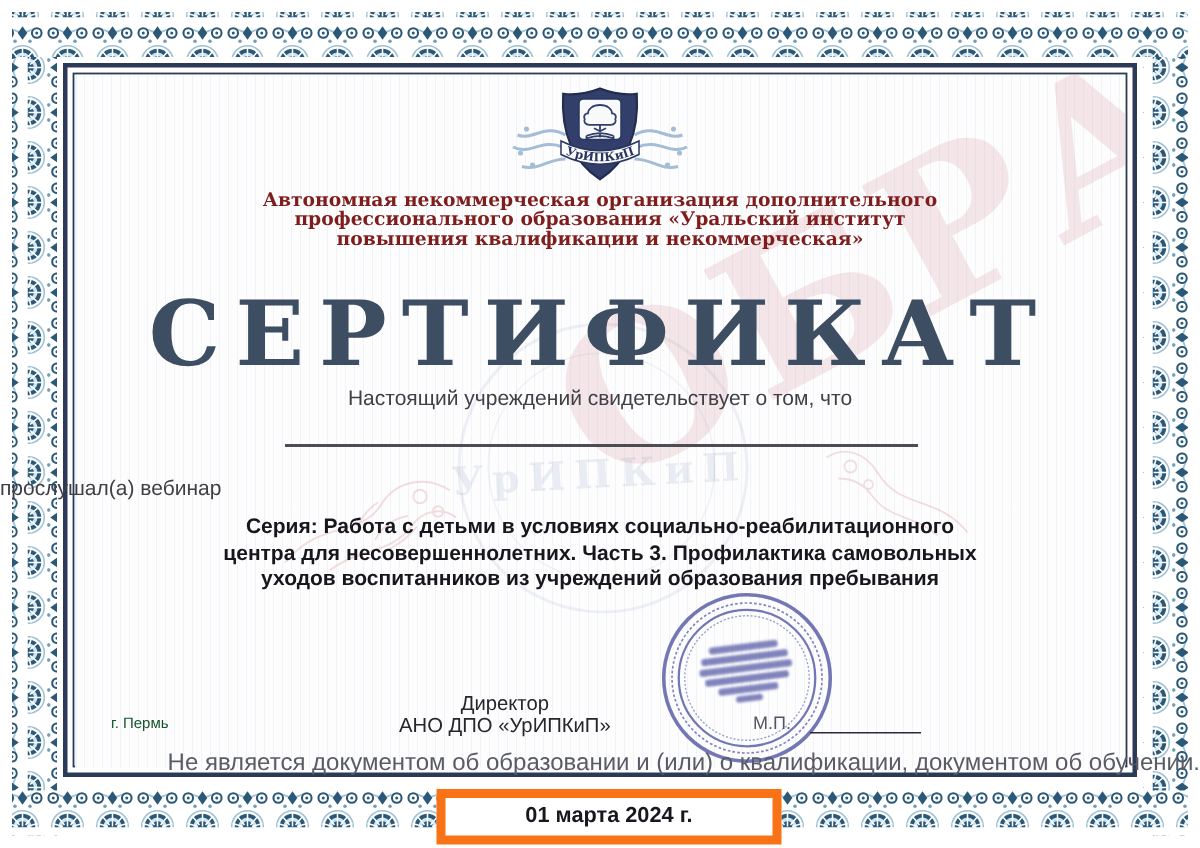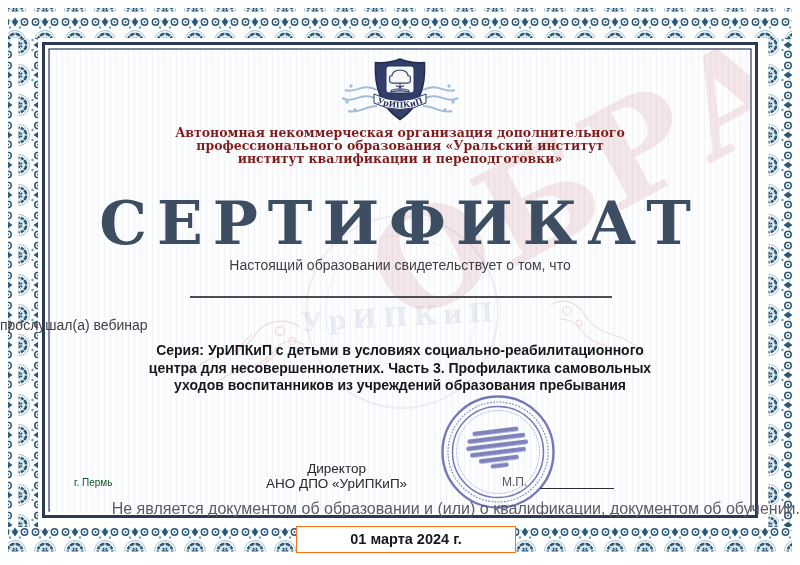--- a/index.html
+++ b/index.html
@@ -88,21 +88,21 @@
   .signature-line{
     position:absolute;left:540px;top:488px;width:74px;height:0;
     border-top:1.5px solid #2b2b35;
   }
   .disclaimer{
     position:absolute;left:0;top:500px;width:100%;text-align:right;
     font-size:16px;color:#5b5b66;
   }
   .date-box{
     position:absolute;left:406px;top:526px;transform:translateX(-50%);
-    width:218px;height:25px;background:#ffffff;border:1px solid #f97316;
+    width:218px;height:25px;background:#ffffff;border:6px solid #f97316;
     text-align:center;line-height:25px;font-size:14.5px;font-weight:bold;color:#17171e;
     z-index:4;
   }
 </style>
 </head>
 <body>
 
 <div class="page">
 
   <svg class="border-layer" width="800" height="565" viewBox="0 0 800 565">
@@ -205,33 +205,33 @@
       <path d="M49,42 Q75,55 101,42 L101,51 Q75,64 49,51 Z" fill="#fbfcfd" stroke="#2a3560" stroke-width="1"></path>
       <path id="ribbonpath" d="M51,50.5 Q75,60.5 99,50.5" fill="none"></path>
       <text font-family="DejaVu Serif, Liberation Serif, serif" font-size="8" font-weight="bold" fill="#2a3560">
         <textPath href="#ribbonpath" startOffset="50%" text-anchor="middle">УрИПКиП</textPath>
       </text>
     </svg>
 
     <div class="org-name">
       <div>Автономная некоммерческая организация дополнительного</div>
       <div>профессионального образования «Уральский институт</div>
-      <div>институт квалификации и переподготовки»</div>
+      <div>повышения квалификации и некоммерческая»</div>
     </div>
 
     <div class="cert-title">СЕРТИФИКАТ</div>
 
-    <div class="intro-line">Настоящий образовании свидетельствует о том, что</div>
+    <div class="intro-line">Настоящий учреждений свидетельствует о том, что</div>
 
     <div class="name-underline"></div>
 
     <div class="action-line">прослушал(а) вебинар</div>
 
     <div class="course-title">
-      <div>Серия: УрИПКиП с детьми в условиях социально-реабилитационного</div>
+      <div>Серия: Работа с детьми в условиях социально-реабилитационного</div>
       <div>центра для несовершеннолетних. Часть 3. Профилактика самовольных</div>
       <div>уходов воспитанников из учреждений образования пребывания</div>
     </div>
 
     <svg class="seal" viewBox="0 0 120 120">
       <defs>
         <filter id="sealblur" x="-20%" y="-20%" width="140%" height="140%">
           <feGaussianBlur stdDeviation="0.55"></feGaussianBlur>
         </filter>
       </defs>

